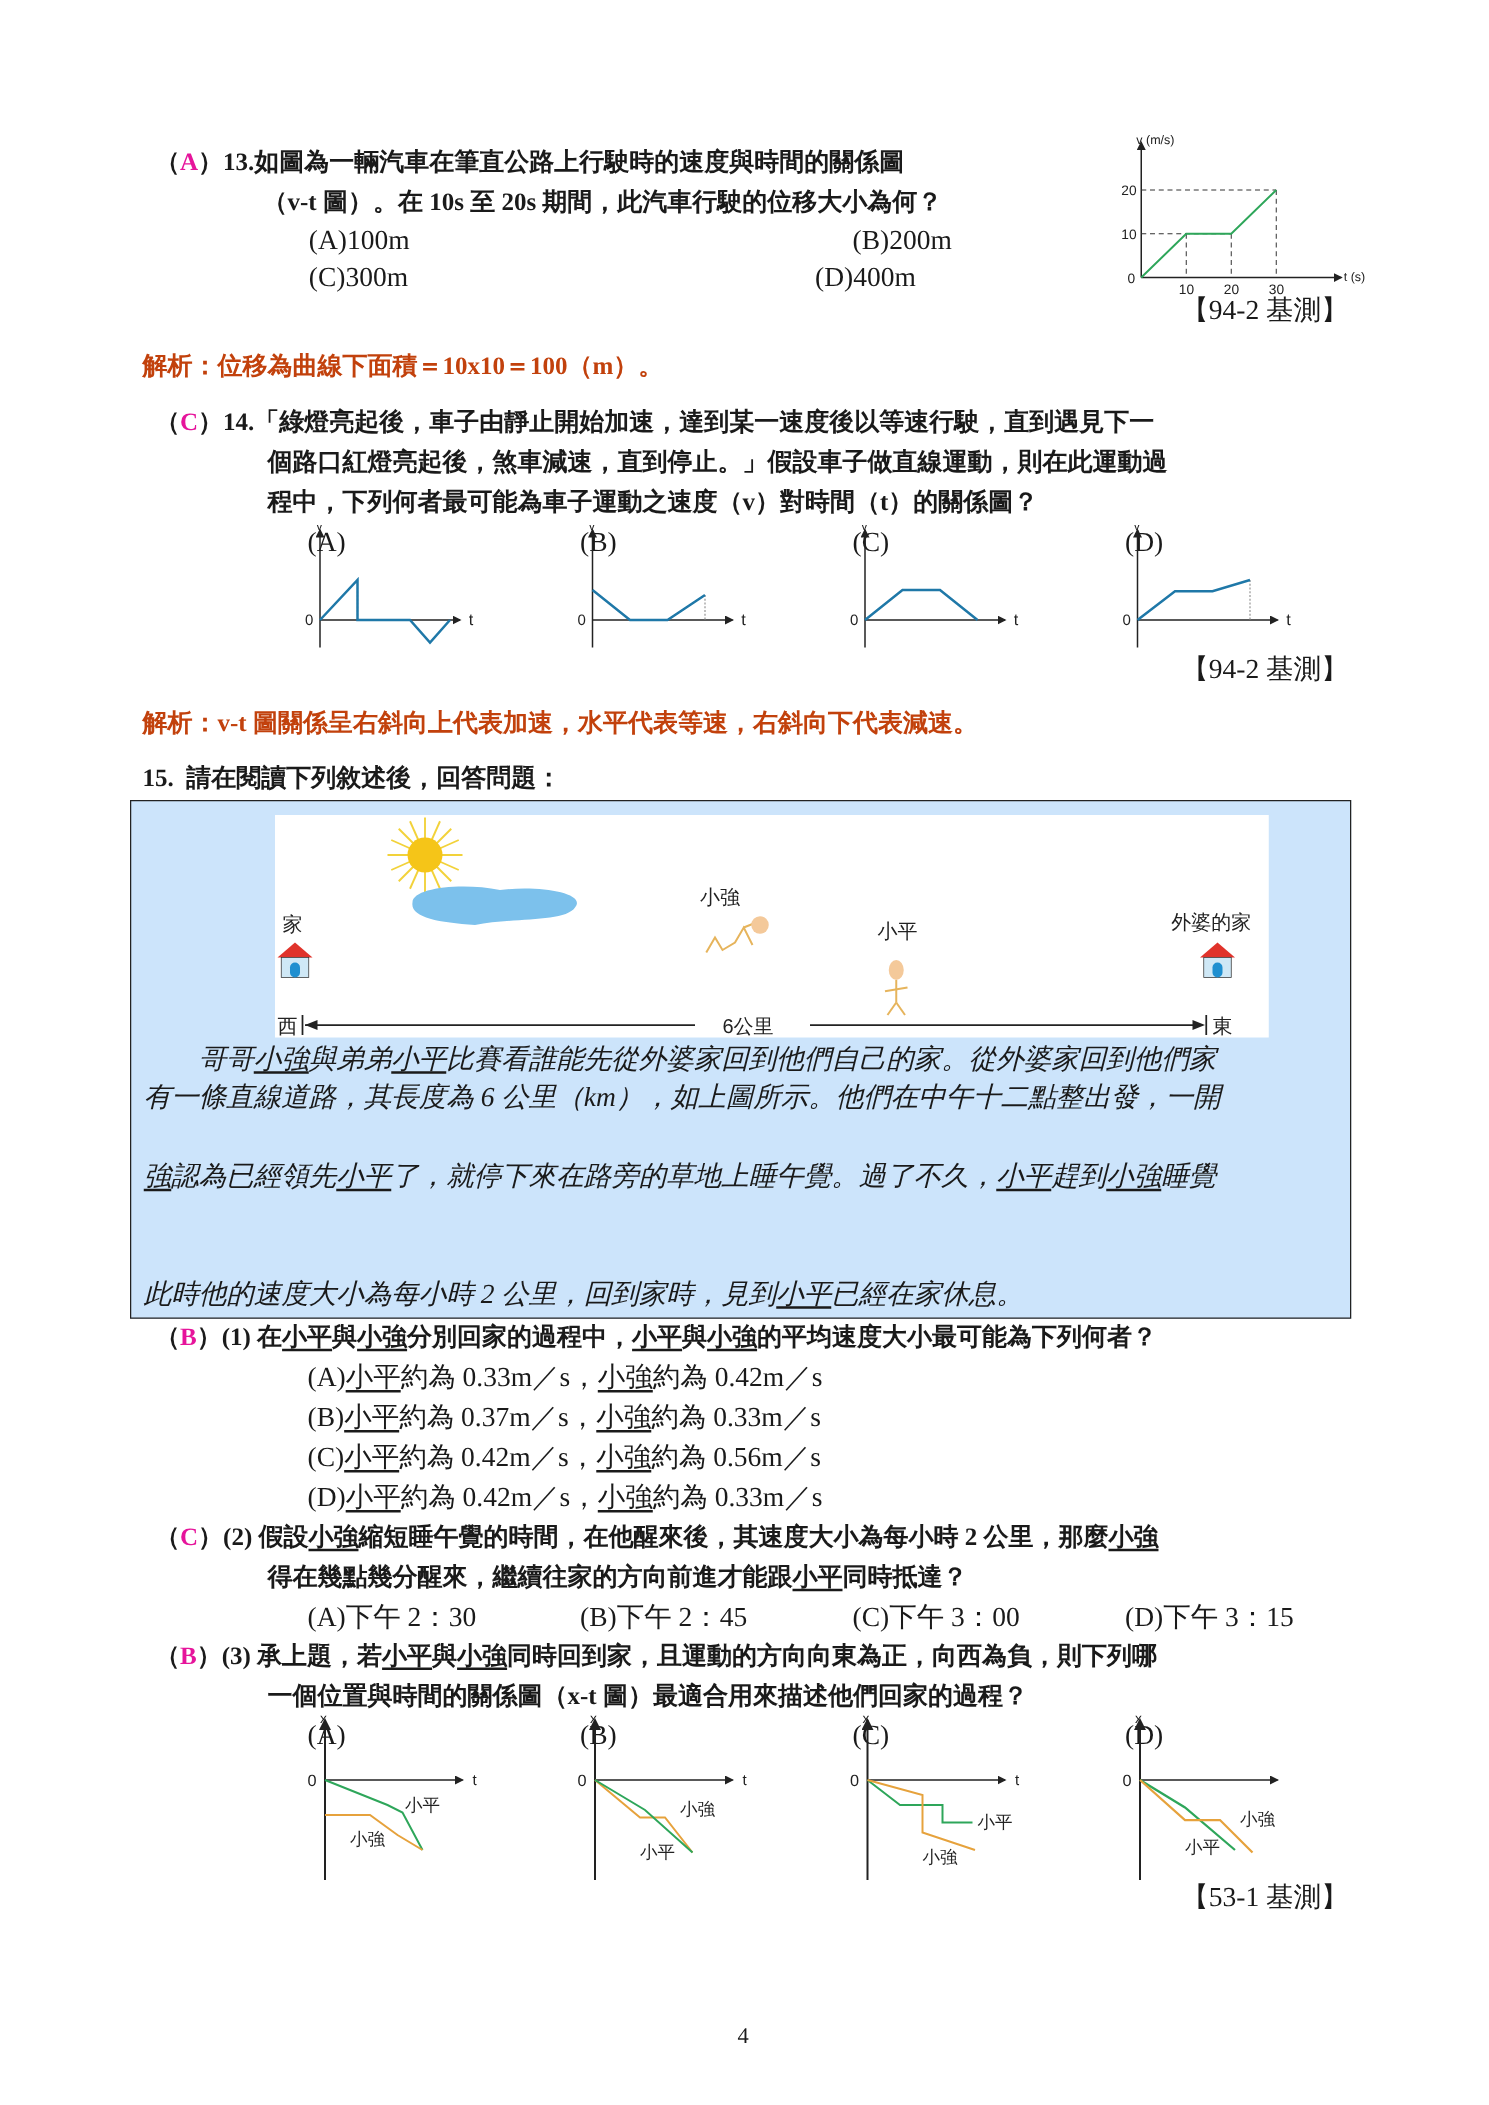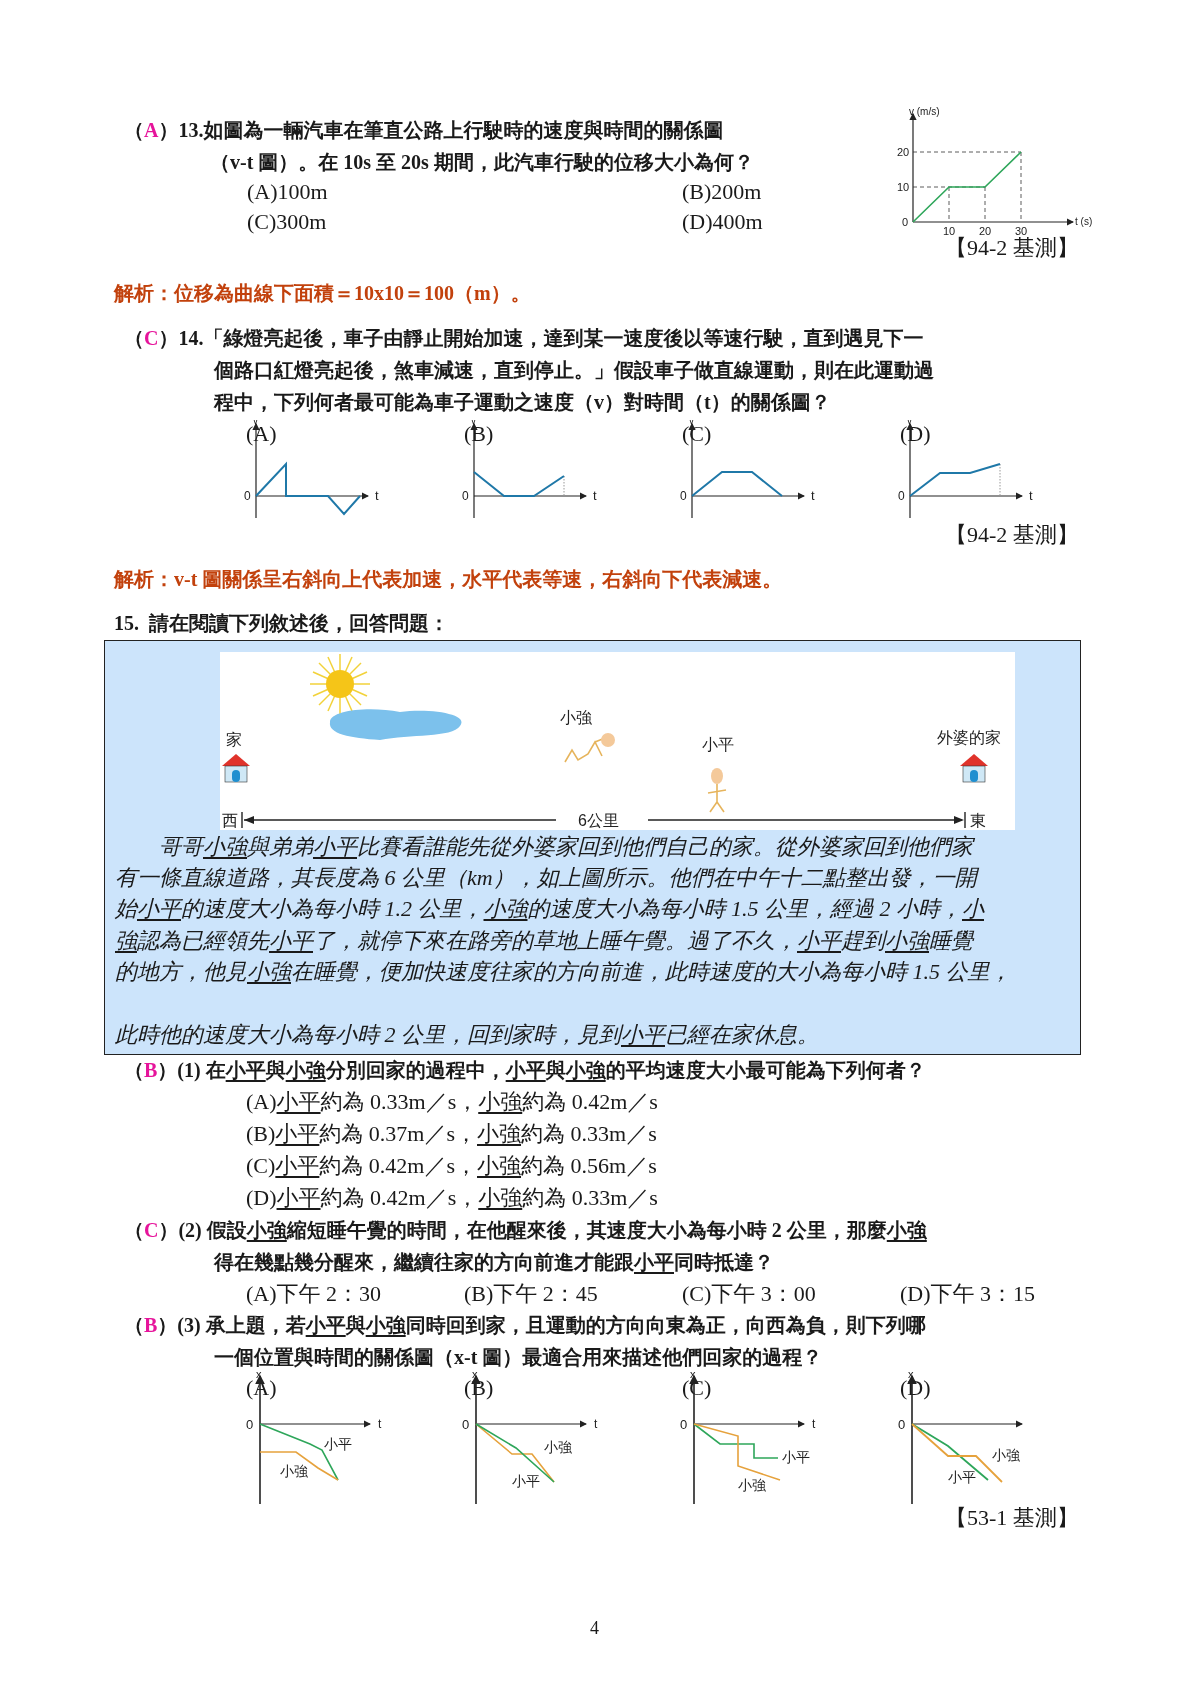--- a/index.html
+++ b/index.html
@@ -22,21 +22,21 @@
 </head>
 <body>
 
 <div class="line" style="left:124px;top:114px;">
   <span>（</span><span class="ans">A</span><span>）</span><span>13.</span><span>如圖為一輛汽車在筆直公路上行駛時的速度與時間的關係圖</span>
 </div>
 <div class="line" style="left:210px;top:146px;">（v-t 圖）。在 10s 至 20s 期間，此汽車行駛的位移大小為何？</div>
 <div class="opt" style="left:215px;top:176px;">(A)100m</div>
 <div class="opt" style="left:650px;top:176px;">(B)200m</div>
 <div class="opt" style="left:215px;top:206px;">(C)300m</div>
-<div class="opt" style="left:650px;top:206px;">(D)400m</div>
+<div class="opt" style="left:620px;top:206px;">(D)400m</div>
 
 <svg class="abs" style="left:893px;top:104px;" width="200" height="136" viewBox="0 0 200 136">
   <defs>
       <marker id="arr" markerWidth="6" markerHeight="6" refX="5" refY="3" orient="auto">
         <path d="M0,0 L6,3 L0,6 z" fill="#222"></path>
       </marker>
     </defs>
   <line x1="20" y1="118" x2="20" y2="10" stroke="#222" stroke-width="1.2" marker-end="url(#arr)"></line>
   <line x1="20" y1="118" x2="180" y2="118" stroke="#222" stroke-width="1.2" marker-end="url(#arr)"></line>
   <text x="16" y="11" font-size="10" fill="#222">v (m/s)</text>
@@ -165,23 +165,21 @@
       <polygon points="24,168 34,164 34,172" fill="#222"></polygon>
       <text x="358" y="174" font-size="16" fill="#222">6公里</text>
       <line x1="428" y1="168" x2="742" y2="168" stroke="#222" stroke-width="1.4"></line>
       <polygon points="744,168 734,164 734,172" fill="#222"></polygon>
       <line x1="745" y1="160" x2="745" y2="176" stroke="#222" stroke-width="1.4"></line>
       <text x="750" y="174" font-size="16" fill="#222">東</text>
     </svg>
   </div>
   <div class="ptext" style="top:190px;"><span>　　哥哥</span><span class="u">小強</span><span>與弟弟</span><span class="u">小平</span><span>比賽看誰能先從外婆家回到他們自己的家。從外婆家回到他們家</span></div>
   <div class="ptext" style="top:221px;"><span>有一條直線道路，其長度為 6 公里（km），如上圖所示。他們在中午十二點整出發，一開</span></div>
-  <div class="ptext" style="top:252px;"><span>始</span><span class="u">小平</span><span>的速度大小為每小時 1.2 公里，</span><span class="u">小強</span><span>的速度大小為每小時 1.5 公里，經過 2 小時，</span><span class="u">小</span></div>
   <div class="ptext" style="top:284px;"><span class="u">強</span><span>認為已經領先</span><span class="u">小平</span><span>了，就停下來在路旁的草地上睡午覺。過了不久，</span><span class="u">小平</span><span>趕到</span><span class="u">小強</span><span>睡覺</span></div>
-  <div class="ptext" style="top:315px;"><span>的地方，他見</span><span class="u">小強</span><span>在睡覺，便加快速度往家的方向前進，此時速度的大小為每小時 1.5 公里，</span></div>
   <div class="ptext" style="top:378px;"><span>此時他的速度大小為每小時 2 公里，回到家時，見到</span><span class="u">小平</span><span>已經在家休息。</span></div>
 </div>
 
 <div class="line" style="left:124px;top:1054px;">
   <span>（</span><span class="ans">B</span><span>）</span><span>(1)</span>&nbsp;<span><span>在</span><span class="u">小平</span><span>與</span><span class="u">小強</span><span>分別回家的過程中，</span><span class="u">小平</span><span>與</span><span class="u">小強</span><span>的平均速度大小最可能為下列何者？</span></span>
 </div>
 <div class="opt" style="left:214px;top:1086px;"><span>(A)</span><span class="u">小平</span><span>約為 0.33m／s，</span><span class="u">小強</span><span>約為 0.42m／s</span></div>
 <div class="opt" style="left:214px;top:1118px;"><span>(B)</span><span class="u">小平</span><span>約為 0.37m／s，</span><span class="u">小強</span><span>約為 0.33m／s</span></div>
 <div class="opt" style="left:214px;top:1150px;"><span>(C)</span><span class="u">小平</span><span>約為 0.42m／s，</span><span class="u">小強</span><span>約為 0.56m／s</span></div>
 <div class="opt" style="left:214px;top:1182px;"><span>(D)</span><span class="u">小平</span><span>約為 0.42m／s，</span><span class="u">小強</span><span>約為 0.33m／s</span></div>

